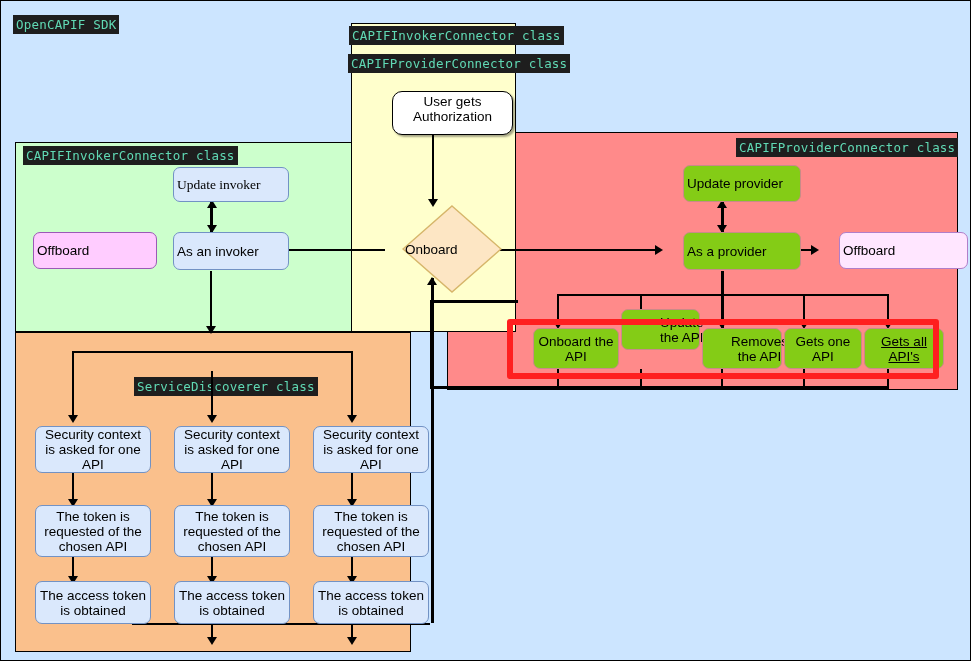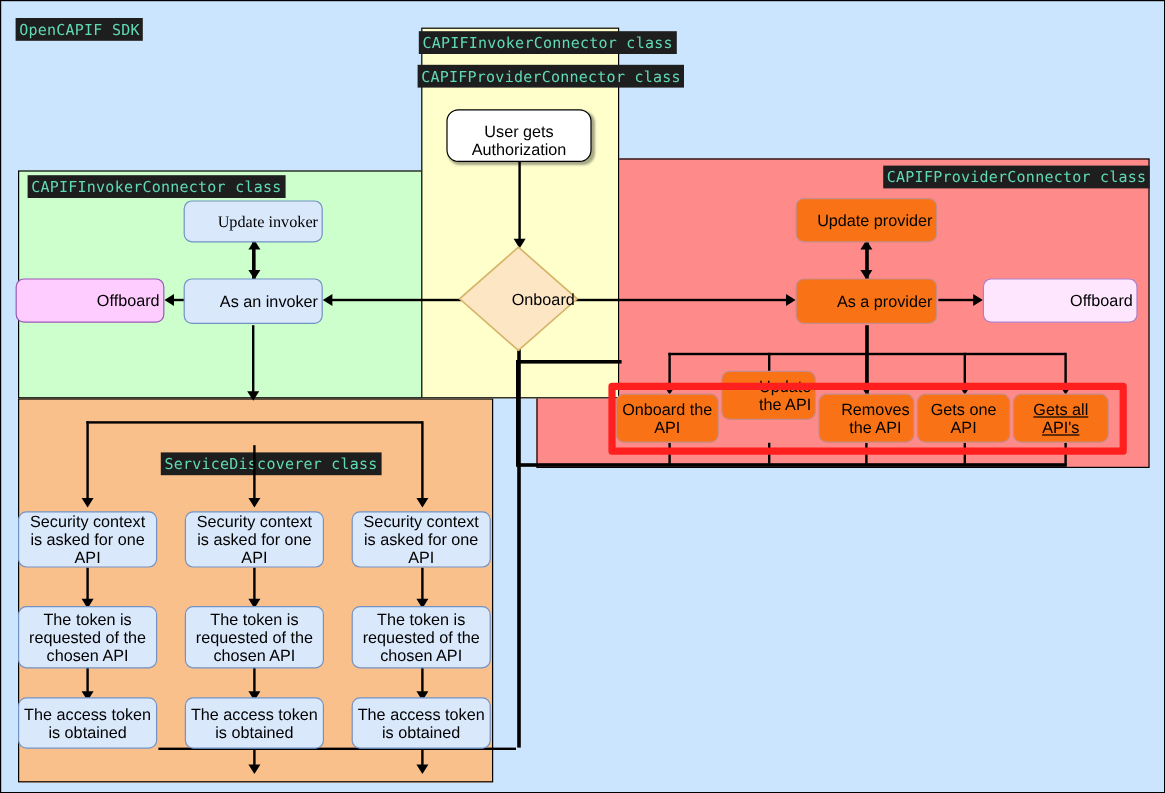--- a/index.html
+++ b/index.html
@@ -29,32 +29,33 @@
     line-height:17px;
     padding:1px 3px;
     white-space:nowrap;
     letter-spacing:0.2px;
   }
 
   
   .node{
     position:absolute;
     box-sizing:border-box;
-    display:flex;align-items:center;justify-content:flex-end;
+    display:flex;align-items:center;justify-content:flex-start;
     text-align:center;
     font-size:13.5px;
     color:#000;
     border-radius:7px;
     line-height:15px;
     padding:2px 3px;
+    margin-left:20px;
   }
   .n-blue{background:#dae8fc;border:1px solid #7292c4;}
   .n-pink{background:#ffccff;border:1px solid #9b59b6;}
   .n-pinklight{background:#ffe6ff;border:1px solid #b07ec9;}
-  .n-salmon{background:#f97316;border:1px solid #c98a88;}
+  .n-salmon{background:#84cc16;border:1px solid #c98a88;}
   .n-white{
     background:#ffffff;border:1px solid #000;border-radius:10px;
     box-shadow:2px 2px 2px rgba(0,0,0,.35);
   }
   .n-diamond{
     background:transparent;border:none;border-radius:0;
   }
   .diamond-shape{
     position:absolute;left:0;top:0;width:100%;height:100%;
   }

